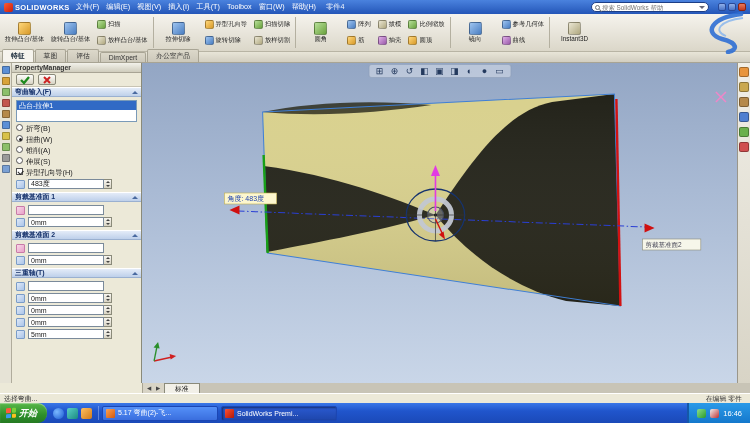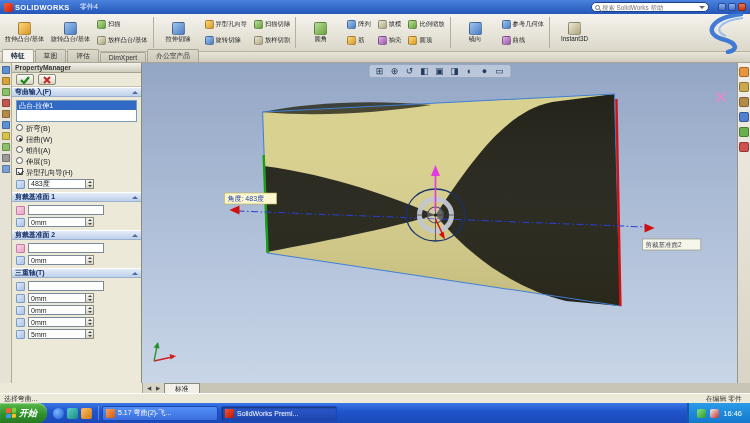--- a/index.html
+++ b/index.html
@@ -65,21 +65,21 @@
 .listbox{height:22px;background:#fff;border:1px solid #7a9ab8;}
 .listitem{height:9px;background:#316ac5;color:#fff;padding:0 2px;line-height:9px;font-size:7px;}
 .radio-row{display:flex;align-items:flex-start;gap:3px;height:9px;color:#222;}
 .radio{width:7px;height:7px;border-radius:50%;border:1px solid #555;background:#fff;position:relative;flex:none;}
 .radio.checked::after{content:"";position:absolute;left:1.5px;top:1.5px;width:3px;height:3px;border-radius:50%;background:#222;}
 .cb{width:7px;height:7px;border:1px solid #555;background:#fff;position:relative;flex:none;}
 .cb.checked::after{content:"";position:absolute;left:1px;top:1px;width:4px;height:2.5px;border-left:1.3px solid #222;border-bottom:1.3px solid #222;transform:rotate(-45deg);}
 .fld-row{display:flex;align-items:center;gap:3px;}
 .fic{width:9px;height:9px;border:1px solid #7a9cc8;background:linear-gradient(135deg,#dfe9f8,#aac4e8);border-radius:1px;flex:none;}
 .fic.pink{background:linear-gradient(135deg,#f8d8e8,#e8a0c8);border-color:#c87aa8;}
-.fld{height:10px;border:1px solid #7a8a9a;background:#fff;font-size:7px;padding:0 2px;width:58px;color:#222;}
+.fld{height:10px;border:1px solid #7a8a9a;background:#fff;font-size:7px;padding:0 2px;width:76px;color:#222;}
 .fld.w{width:76px;}
 .spinwrap{display:flex;align-items:center;}
 .spin{display:inline-flex;flex-direction:column;width:8px;height:10px;border:1px solid #8a8a7a;border-left:none;background:linear-gradient(#f8f6f0,#d8d4c4);justify-content:space-around;align-items:center;}
 .spin i{display:block;width:0;height:0;border-left:2px solid transparent;border-right:2px solid transparent;}
 .spin .up{border-bottom:2.5px solid #444;}
 .spin .dn{border-top:2.5px solid #444;}
 
 
 .viewport{flex:1;position:relative;background:linear-gradient(#93a6c4 0%,#a9bad4 40%,#c9d6e8 100%);overflow:hidden;}
 .hud{position:absolute;top:1px;left:50%;transform:translateX(-50%);display:flex;gap:2px;background:rgba(250,250,252,.38);border:1px solid rgba(120,140,170,.5);border-radius:3px;padding:1px 4px;z-index:5;}
@@ -120,20 +120,30 @@
 </head>
 <body>
 
 <div id="app">
 
   <div class="titlebar">
     <div class="logo">
       <span class="logo-mark"></span>
       <span class="logo-text">SOLIDWORKS</span>
     </div>
+    <div class="menus">
+      <span class="menu-item">文件(F)</span>
+      <span class="menu-item">编辑(E)</span>
+      <span class="menu-item">视图(V)</span>
+      <span class="menu-item">插入(I)</span>
+      <span class="menu-item">工具(T)</span>
+      <span class="menu-item">Toolbox</span>
+      <span class="menu-item">窗口(W)</span>
+      <span class="menu-item">帮助(H)</span>
+    </div>
     <span class="doc-title">零件4</span>
     <div class="search">
       <span class="mag"></span>
       <input placeholder="搜索 SolidWorks 帮助" style="">
       <span class="chev-dn"></span>
     </div>
     <div class="wbtns">
       <span class="wbtn"></span>
       <span class="wbtn"></span>
       <span class="wbtn close"></span>

